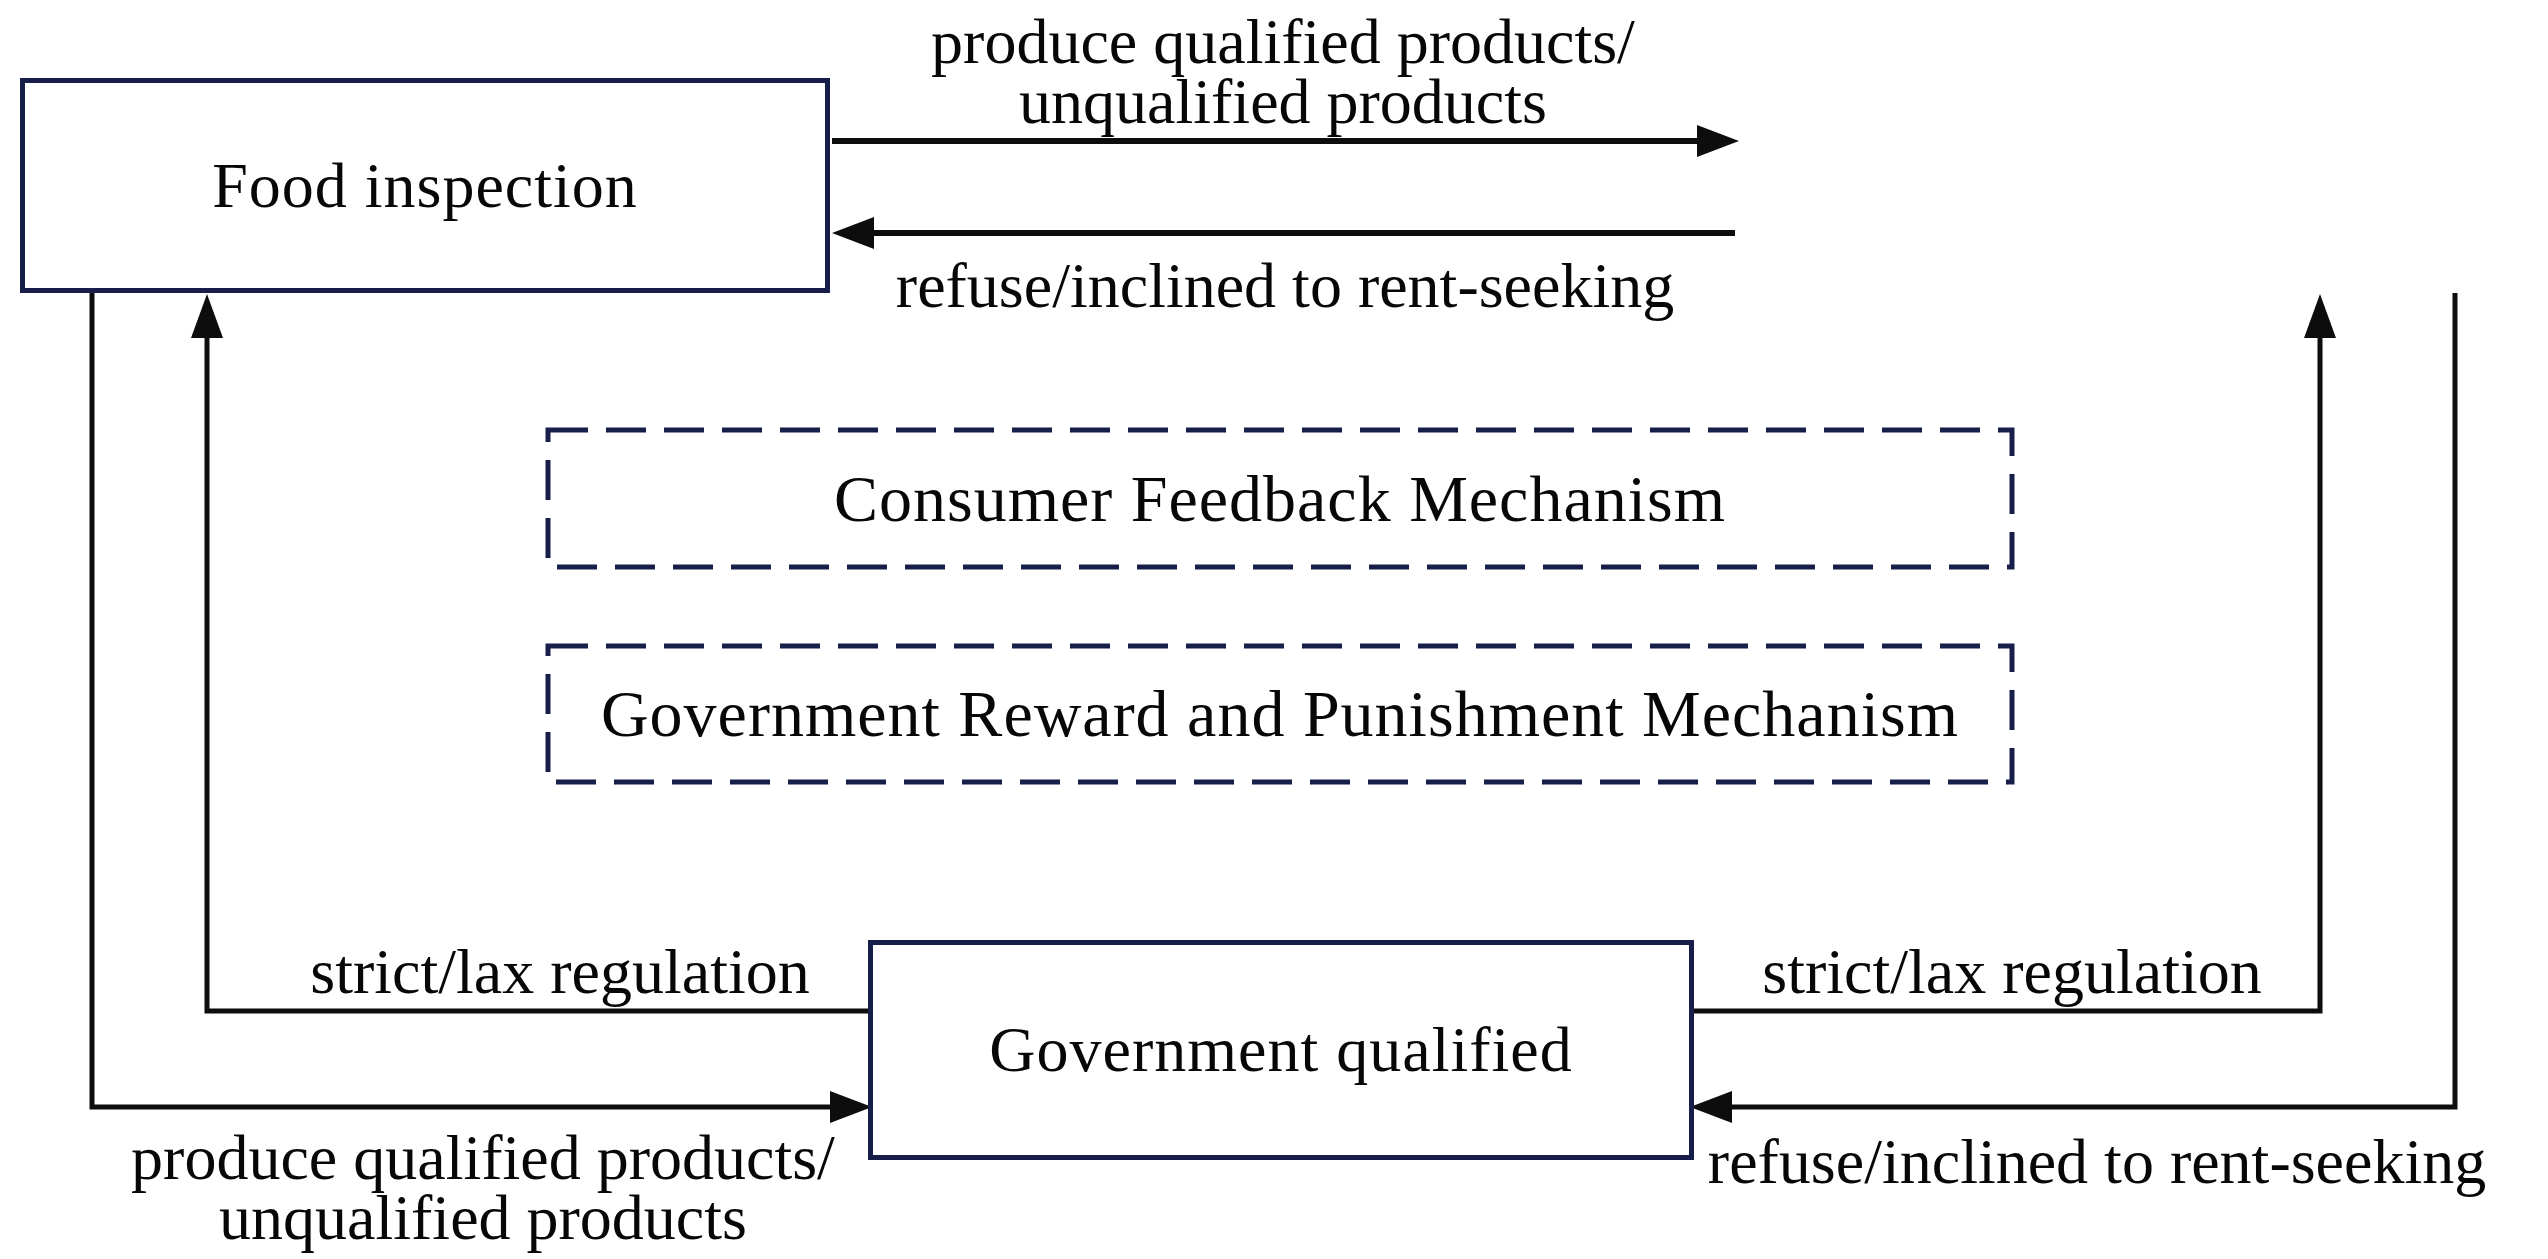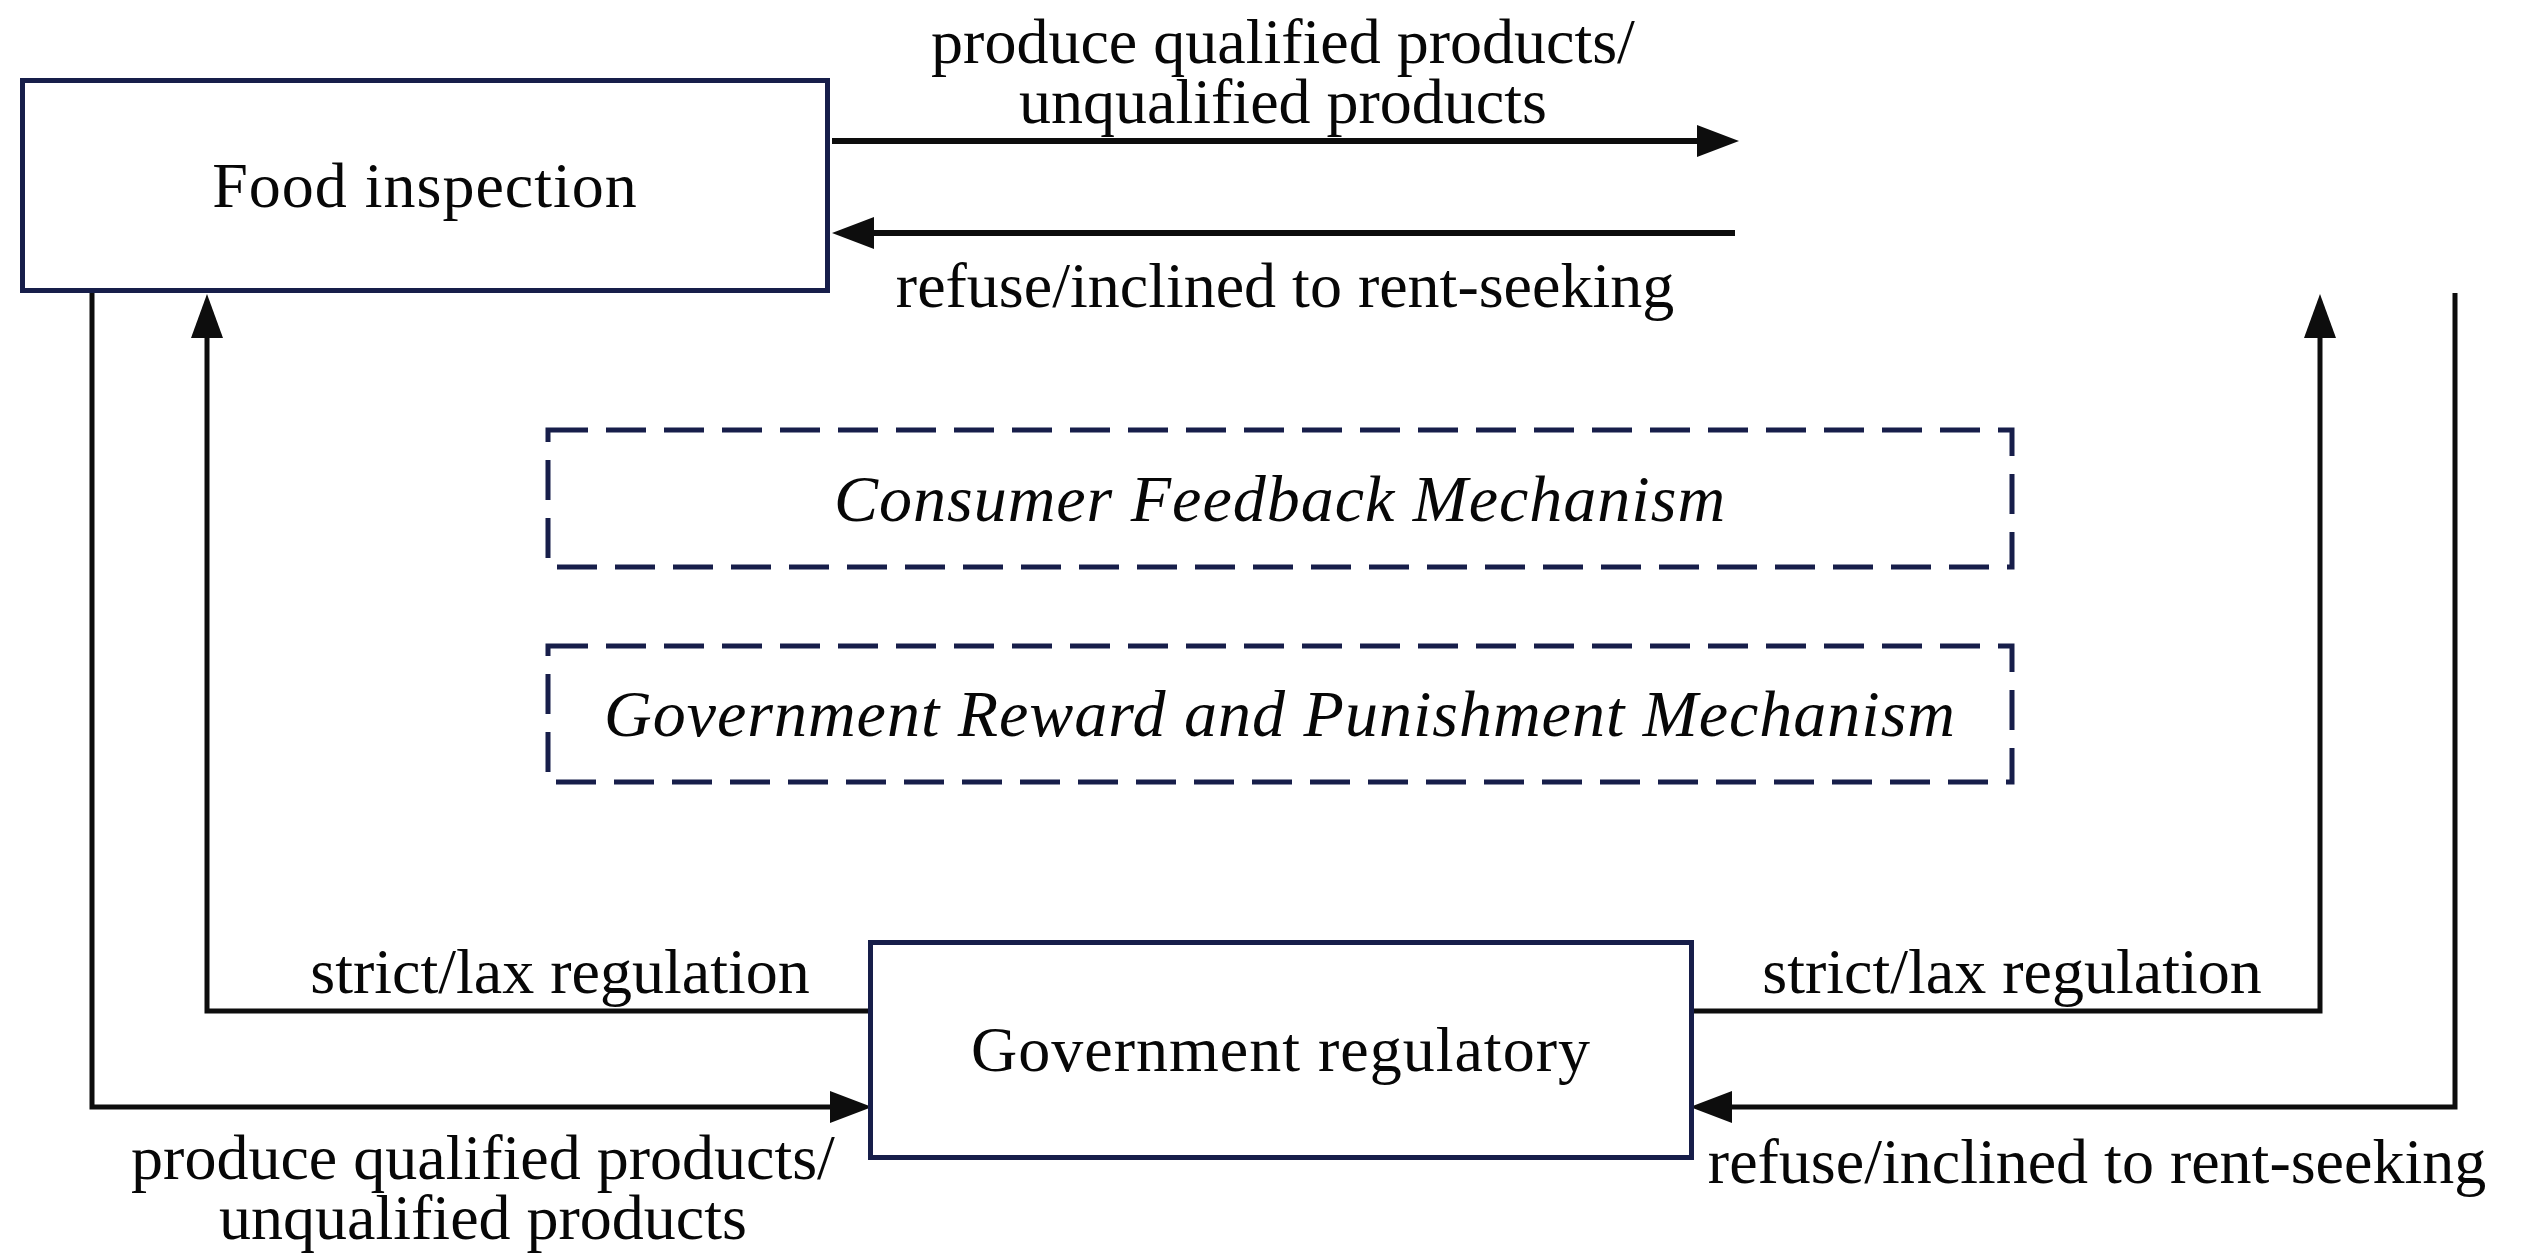--- a/index.html
+++ b/index.html
@@ -31,21 +31,21 @@
   }
   .node .title{
     font-size:64px;letter-spacing:1px;color:var(--text);white-space:nowrap;
   }
   .mech{
     position:absolute;z-index:2;
     background:transparent;border:none;
     display:flex;align-items:center;justify-content:center;
     text-align:center;box-sizing:border-box;
   }
-  .mech .title{font-size:66px;letter-spacing:1px;color:var(--text);white-space:nowrap;font-style:italic;}
+  .mech .title{font-size:66px;letter-spacing:1px;color:var(--text);white-space:nowrap;}
   .edge-label{
     position:absolute;z-index:3;
     font-size:64px;line-height:60px;
     text-align:center;color:var(--text);
     white-space:nowrap;
   }
 </style>
 </head>
 <body>
 
@@ -86,21 +86,21 @@
     <rect class="dashrect" x="548" y="430" width="1464" height="137"></rect>
     <rect class="dashrect" x="548" y="646" width="1464" height="136"></rect>
   </svg>
 
   <div class="node" style="left:20px;top:78px;width:810px;height:215px;">
     <span class="title">Food inspection</span>
   </div>
 
 
   <div class="node" style="left:868px;top:940px;width:826px;height:220px;">
-    <span class="title">Government regulatory</span>
+    <span class="title">Government qualified</span>
   </div>
 
   <div class="mech" style="left:548px;top:430px;width:1464px;height:137px;">
     <span class="title">Consumer Feedback Mechanism</span>
   </div>
 
   <div class="mech" style="left:548px;top:646px;width:1464px;height:136px;">
     <span class="title">Government Reward and Punishment Mechanism</span>
   </div>
 

